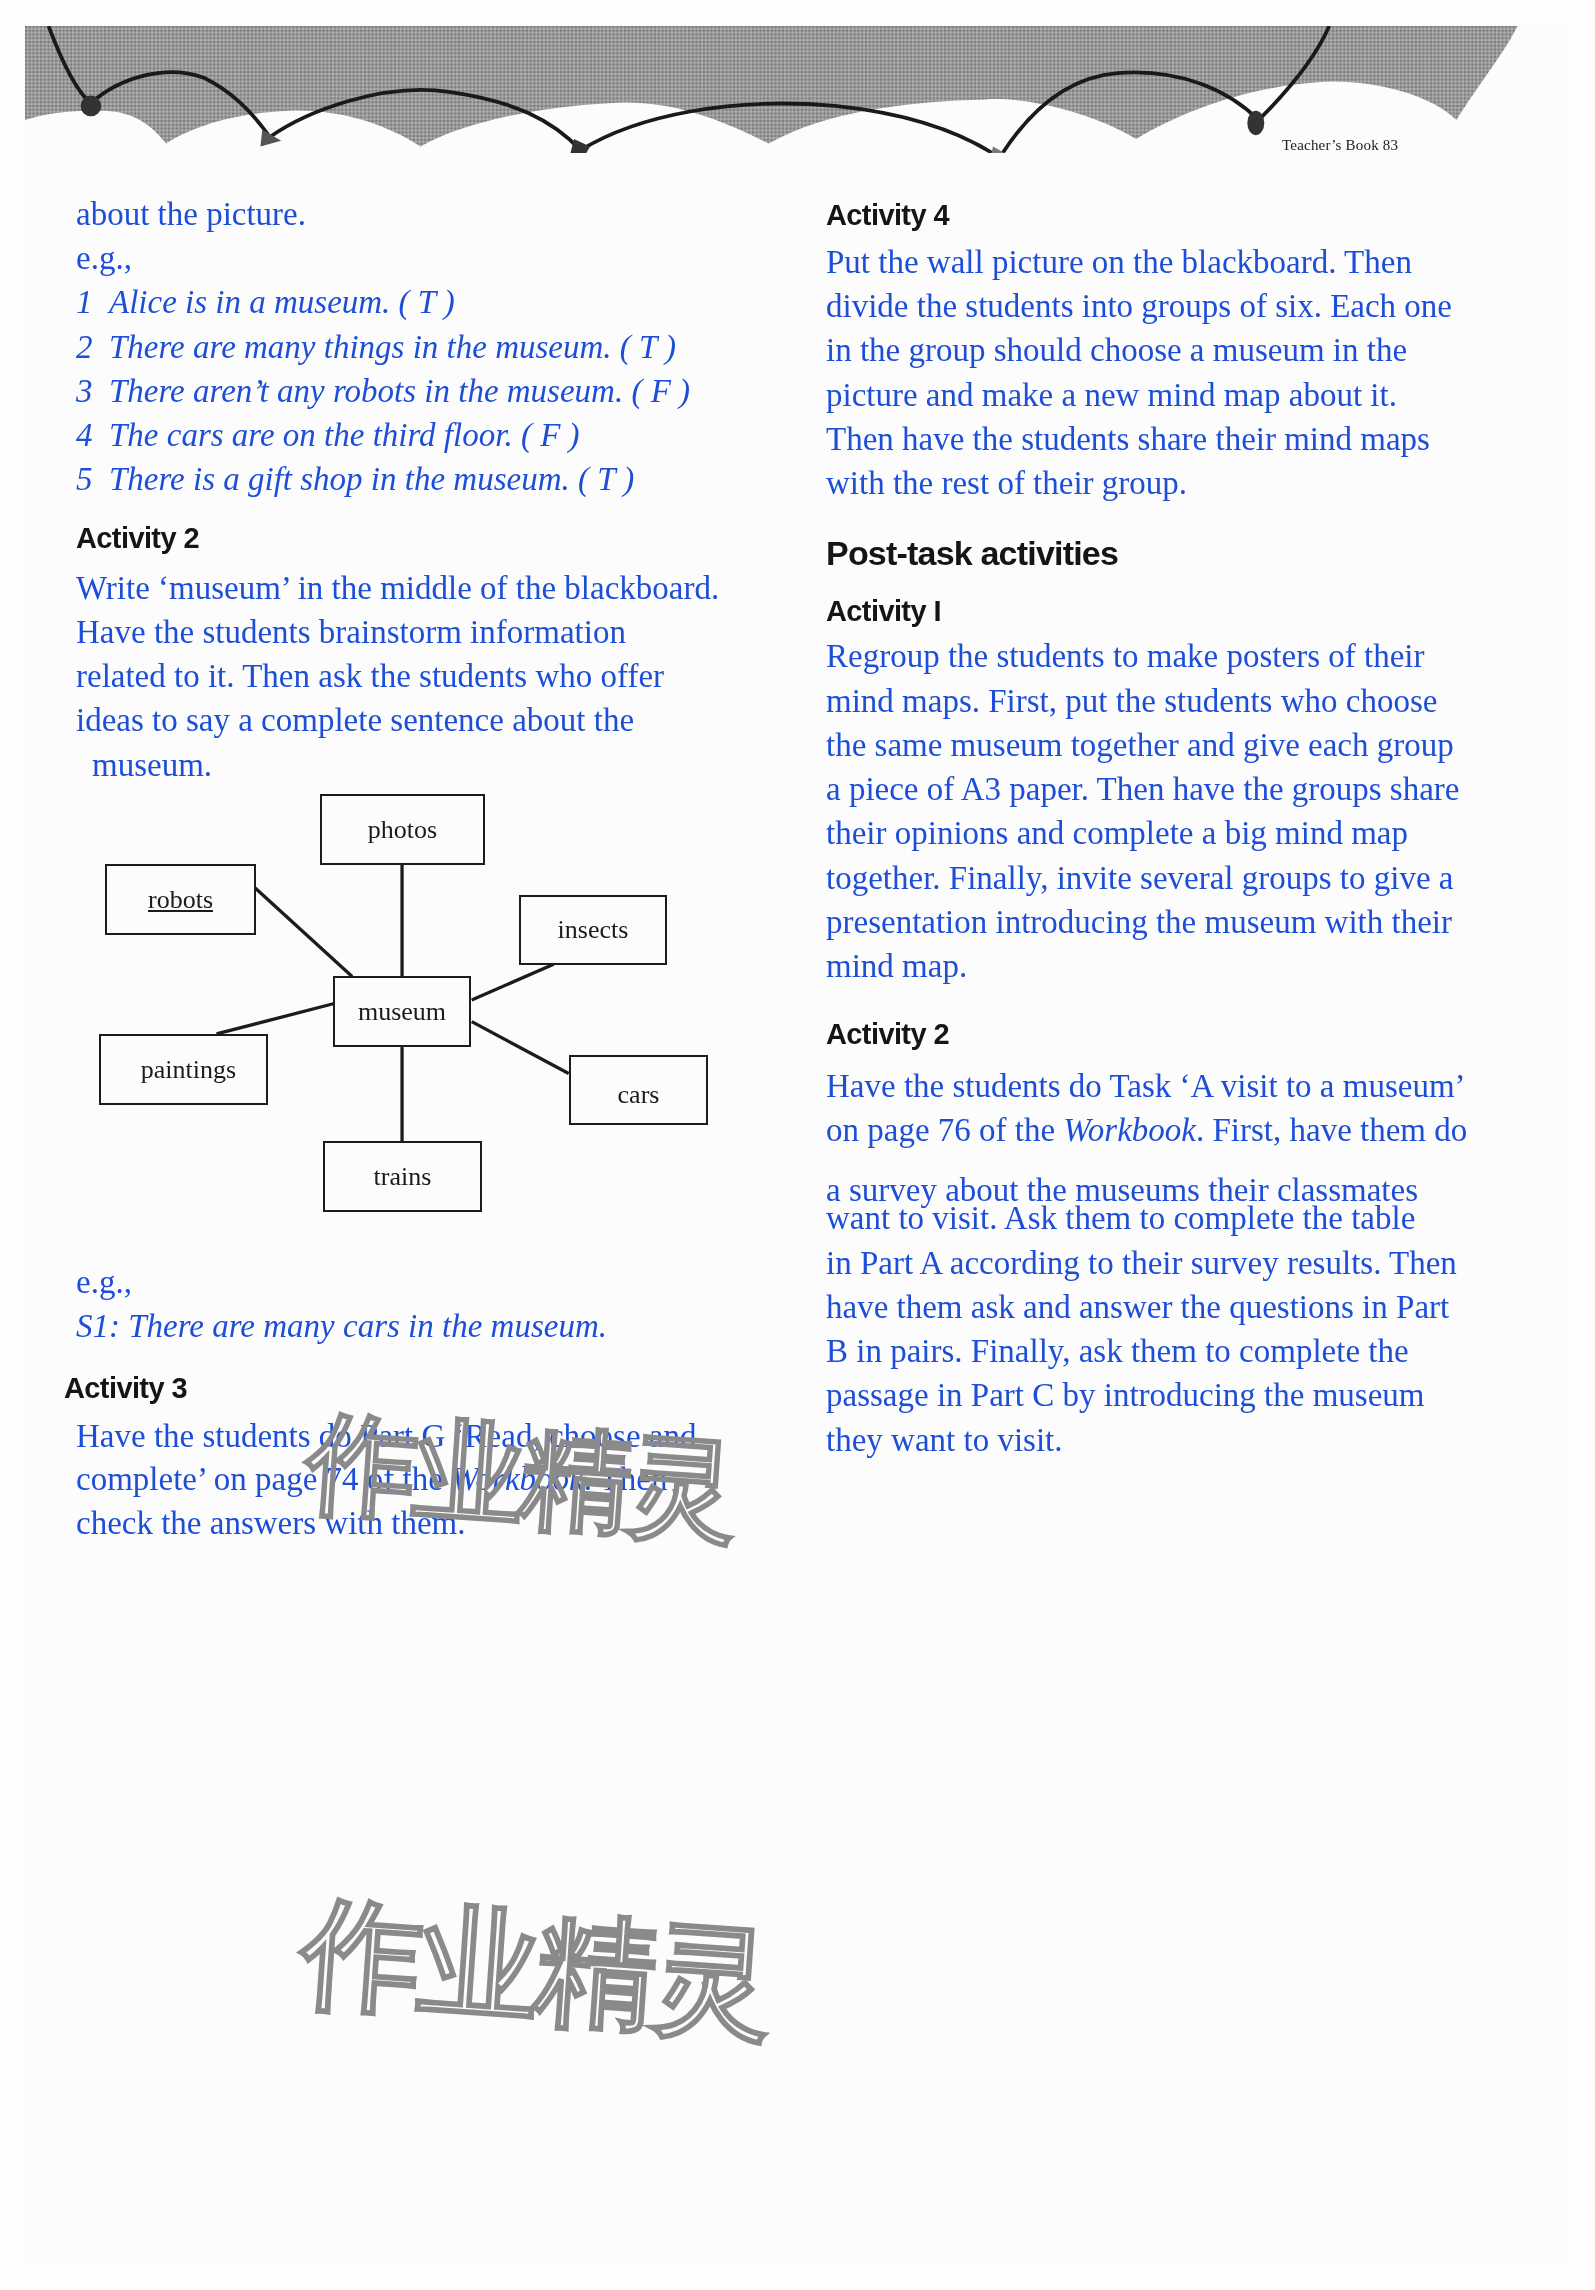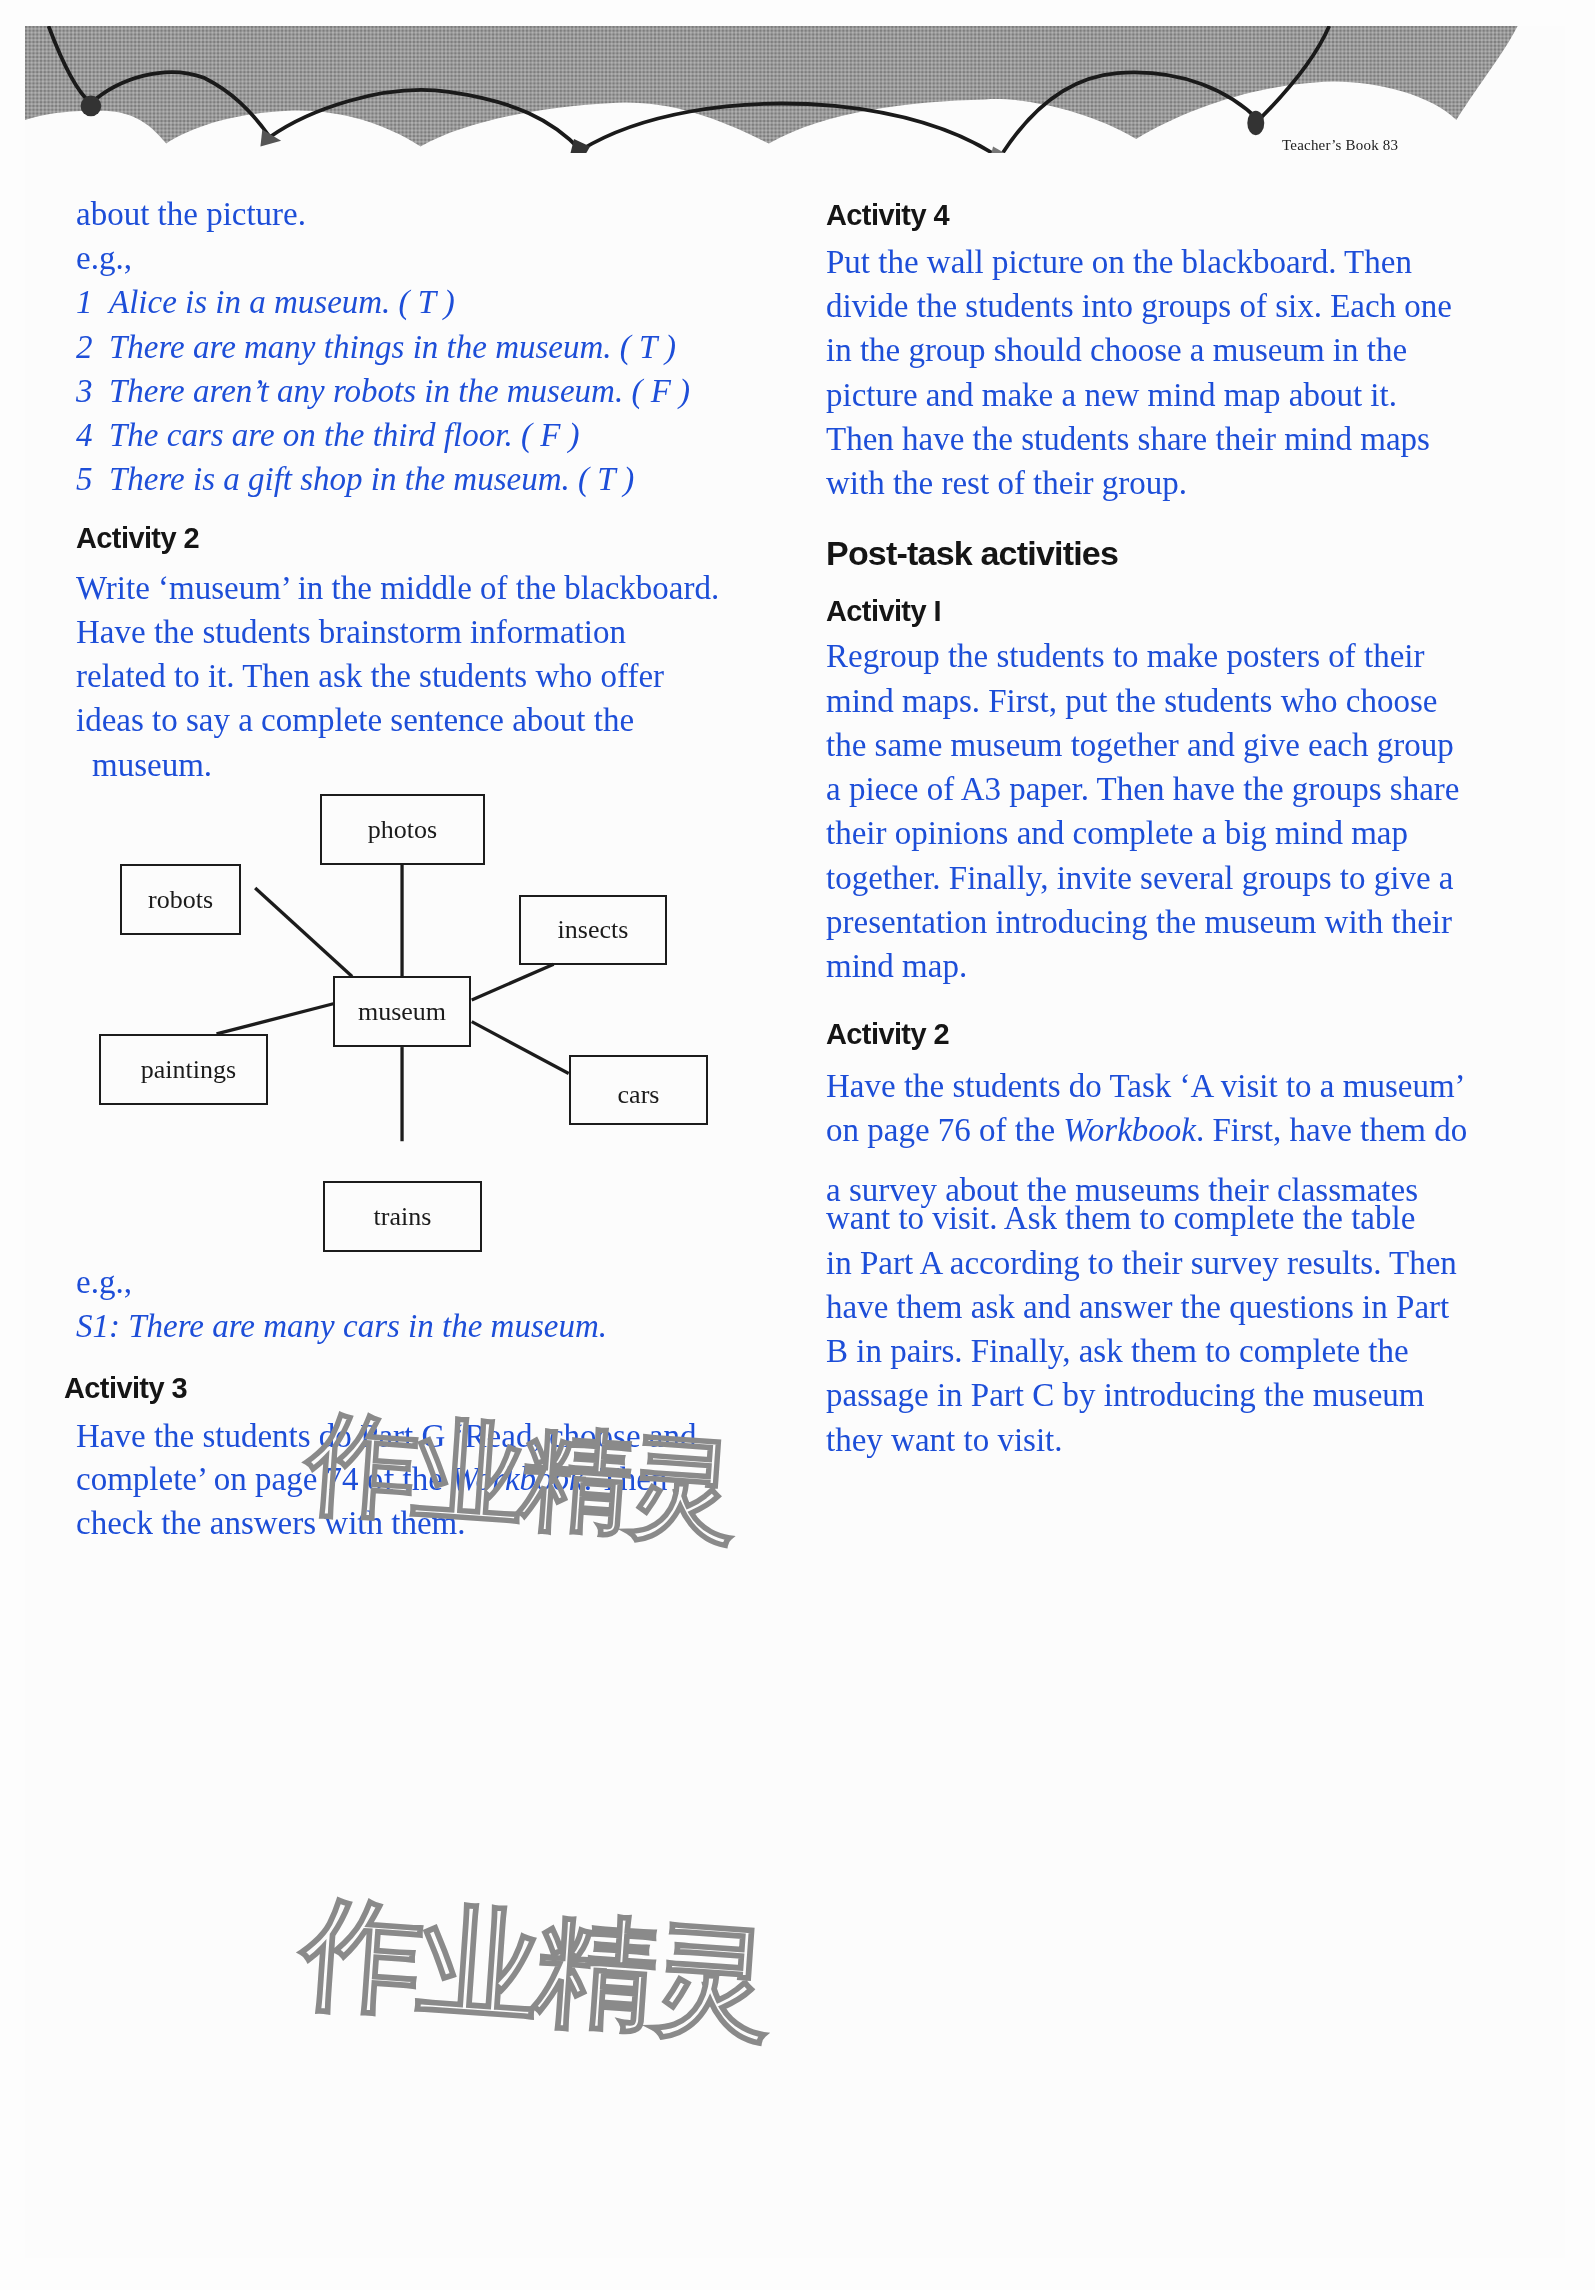--- a/index.html
+++ b/index.html
@@ -108,26 +108,26 @@
   <g stroke="#1c1c1c" stroke-width="3.5" fill="none">
     <line x1="427" y1="917" x2="427" y2="1037"></line>
     <line x1="271" y1="943" x2="374" y2="1037"></line>
     <line x1="501" y1="1062" x2="588" y2="1024"></line>
     <line x1="230" y1="1098" x2="354" y2="1066"></line>
     <line x1="501" y1="1085" x2="604" y2="1140"></line>
     <line x1="427" y1="1112" x2="427" y2="1212"></line>
   </g>
 </svg>
 <div class="node" style="left:320px; top:794px; width:165px; height:71px;">photos</div>
-<div class="node" style="left:120px; top:864px; width:121px; height:71px;">robots</div>
+<div class="node" style="left:105px; top:864px; width:151px; height:71px;text-decoration:underline;">robots</div>
 <div class="node" style="left:519px; top:895px; width:148px; height:70px;">insects</div>
 <div class="node" style="left:333px; top:976px; width:138px; height:71px;">museum</div>
 <div class="node" style="left:99px; top:1034px; width:169px; height:71px;padding-left:10px;">paintings</div>
 <div class="node" style="left:569px; top:1055px; width:139px; height:70px; padding-top:9.4px;">cars</div>
-<div class="node" style="left:323px; top:1141px; width:159px; height:71px;margin-top:40px;">trains</div>
+<div class="node" style="left:323px; top:1141px; width:159px; height:71px;">trains</div>
 
 <div class="line" style="left:76px; top:1266px;">e.g.,</div>
 <div class="line it" style="left:76px; top:1310px;">S1: There are many cars in the museum.</div>
 
 <div class="h" style="left:64px; top:1374px;">Activity 3</div>
 <div class="line" style="left:76px; top:1420px;">Have the students do Part G ‘Read, choose and</div>
 <div class="line" style="left:76px; top:1463px;">
   <span>complete’ on page 74 of the </span><span class="it">Workbook</span><span>. Then</span>
 </div>
 <div class="line" style="left:76px; top:1507px;">check the answers with them.</div>

